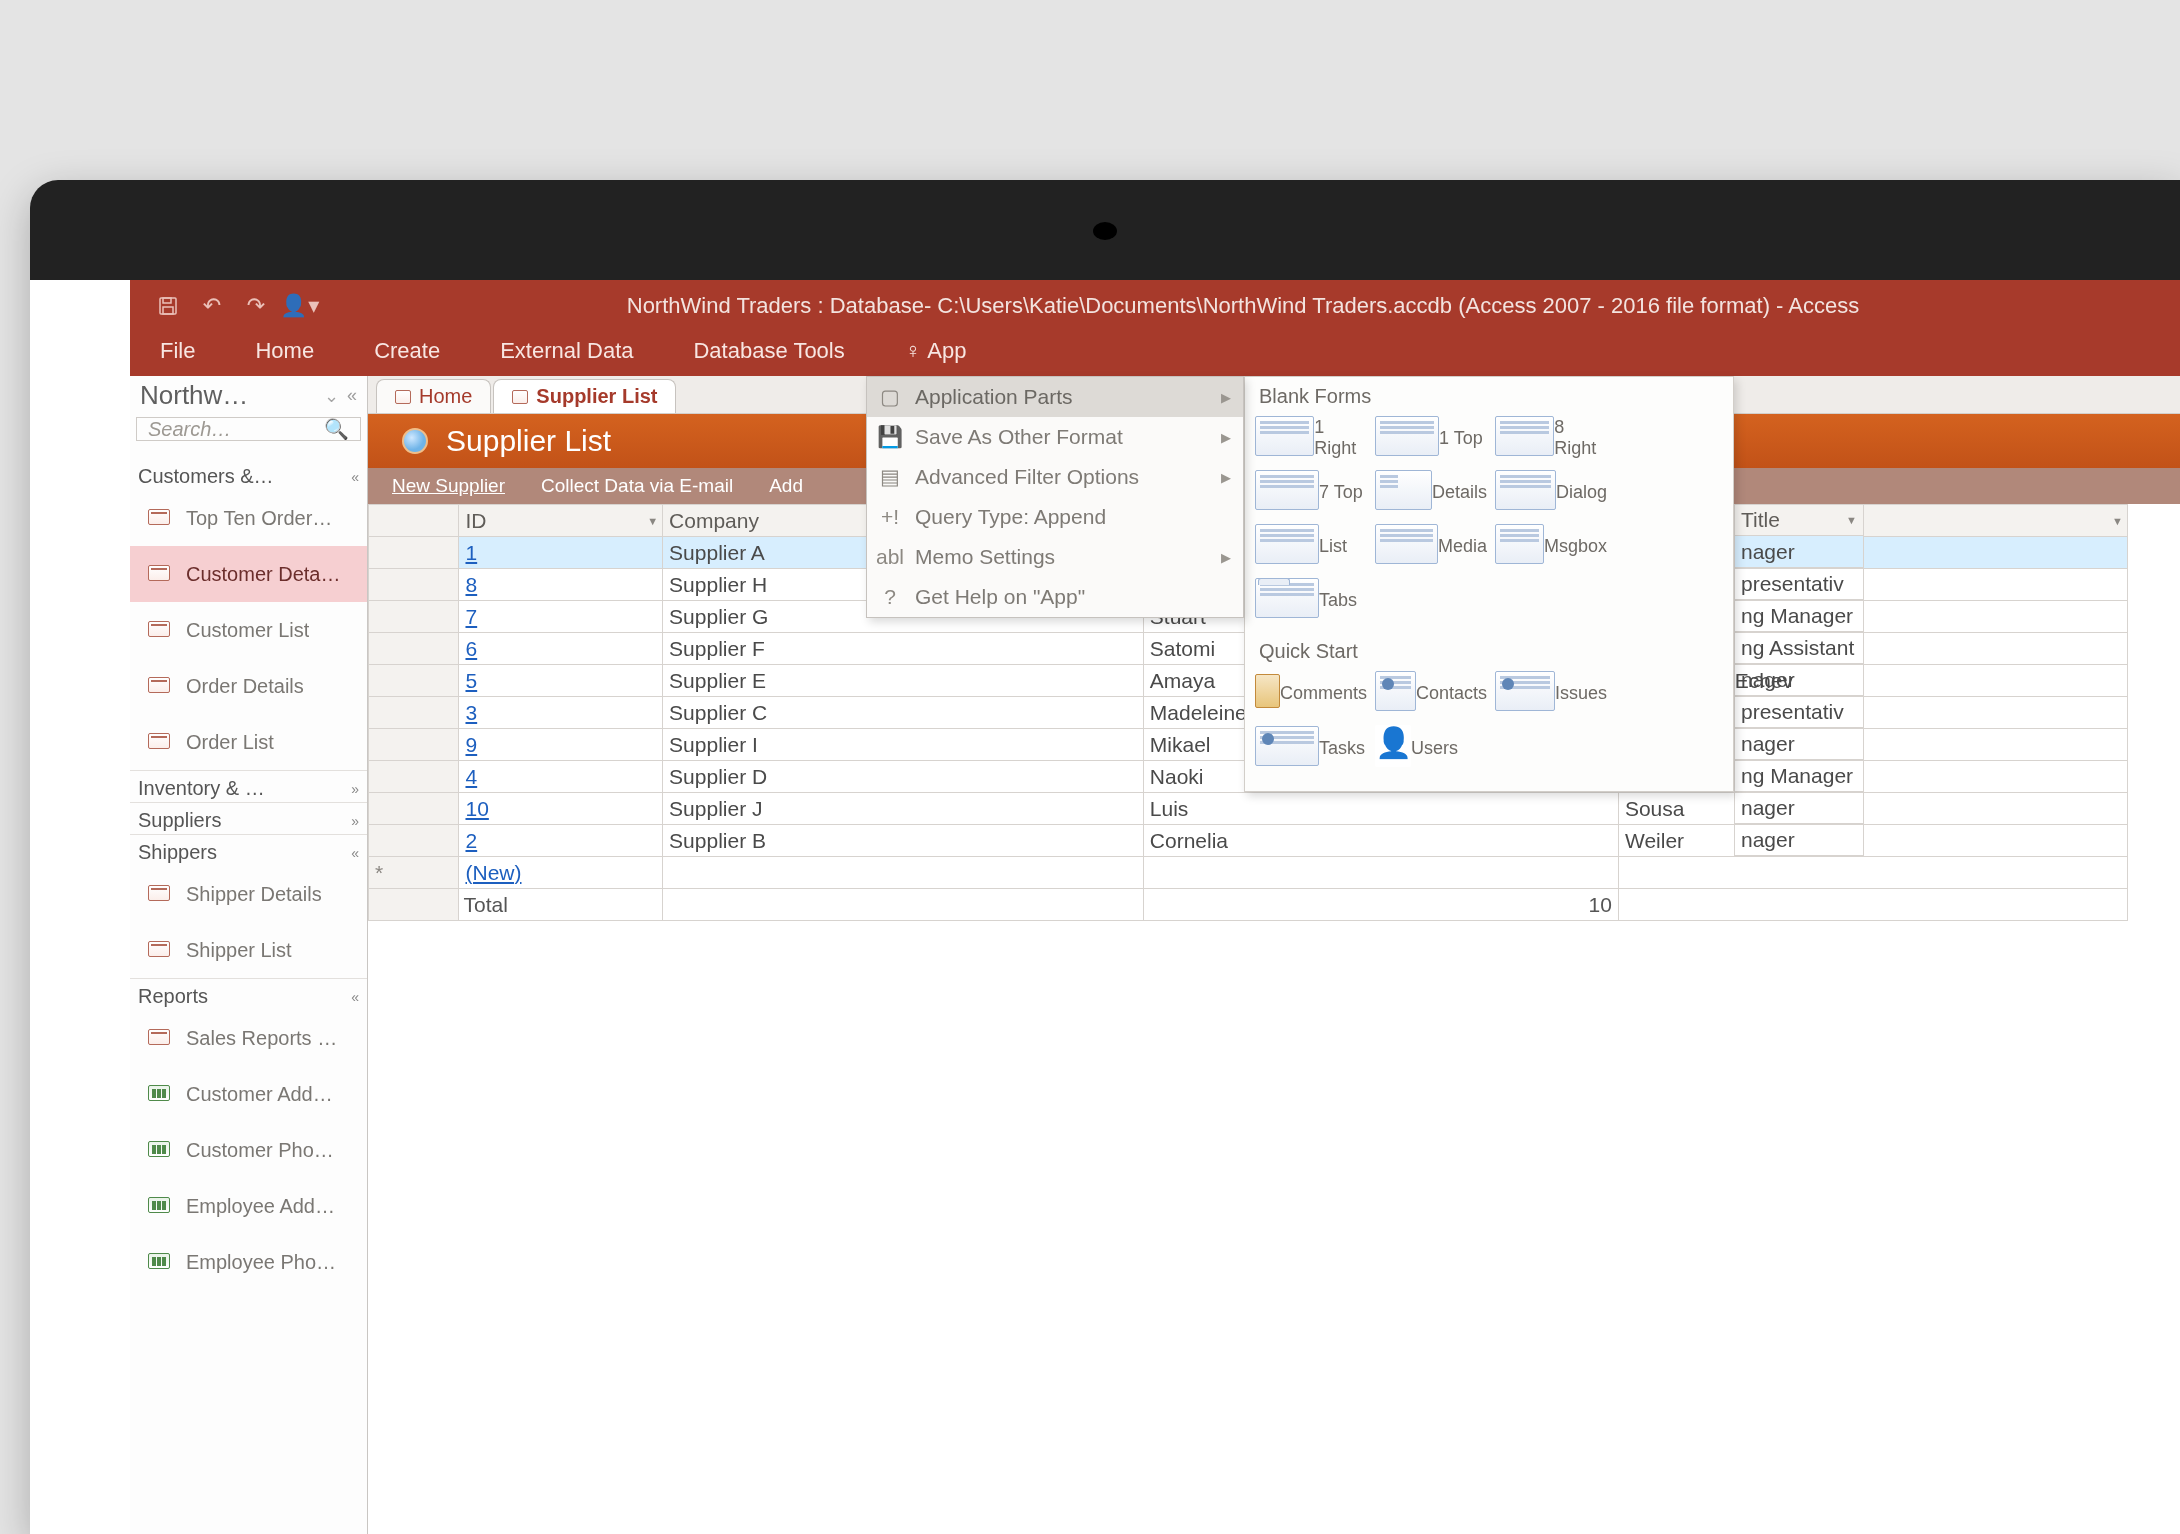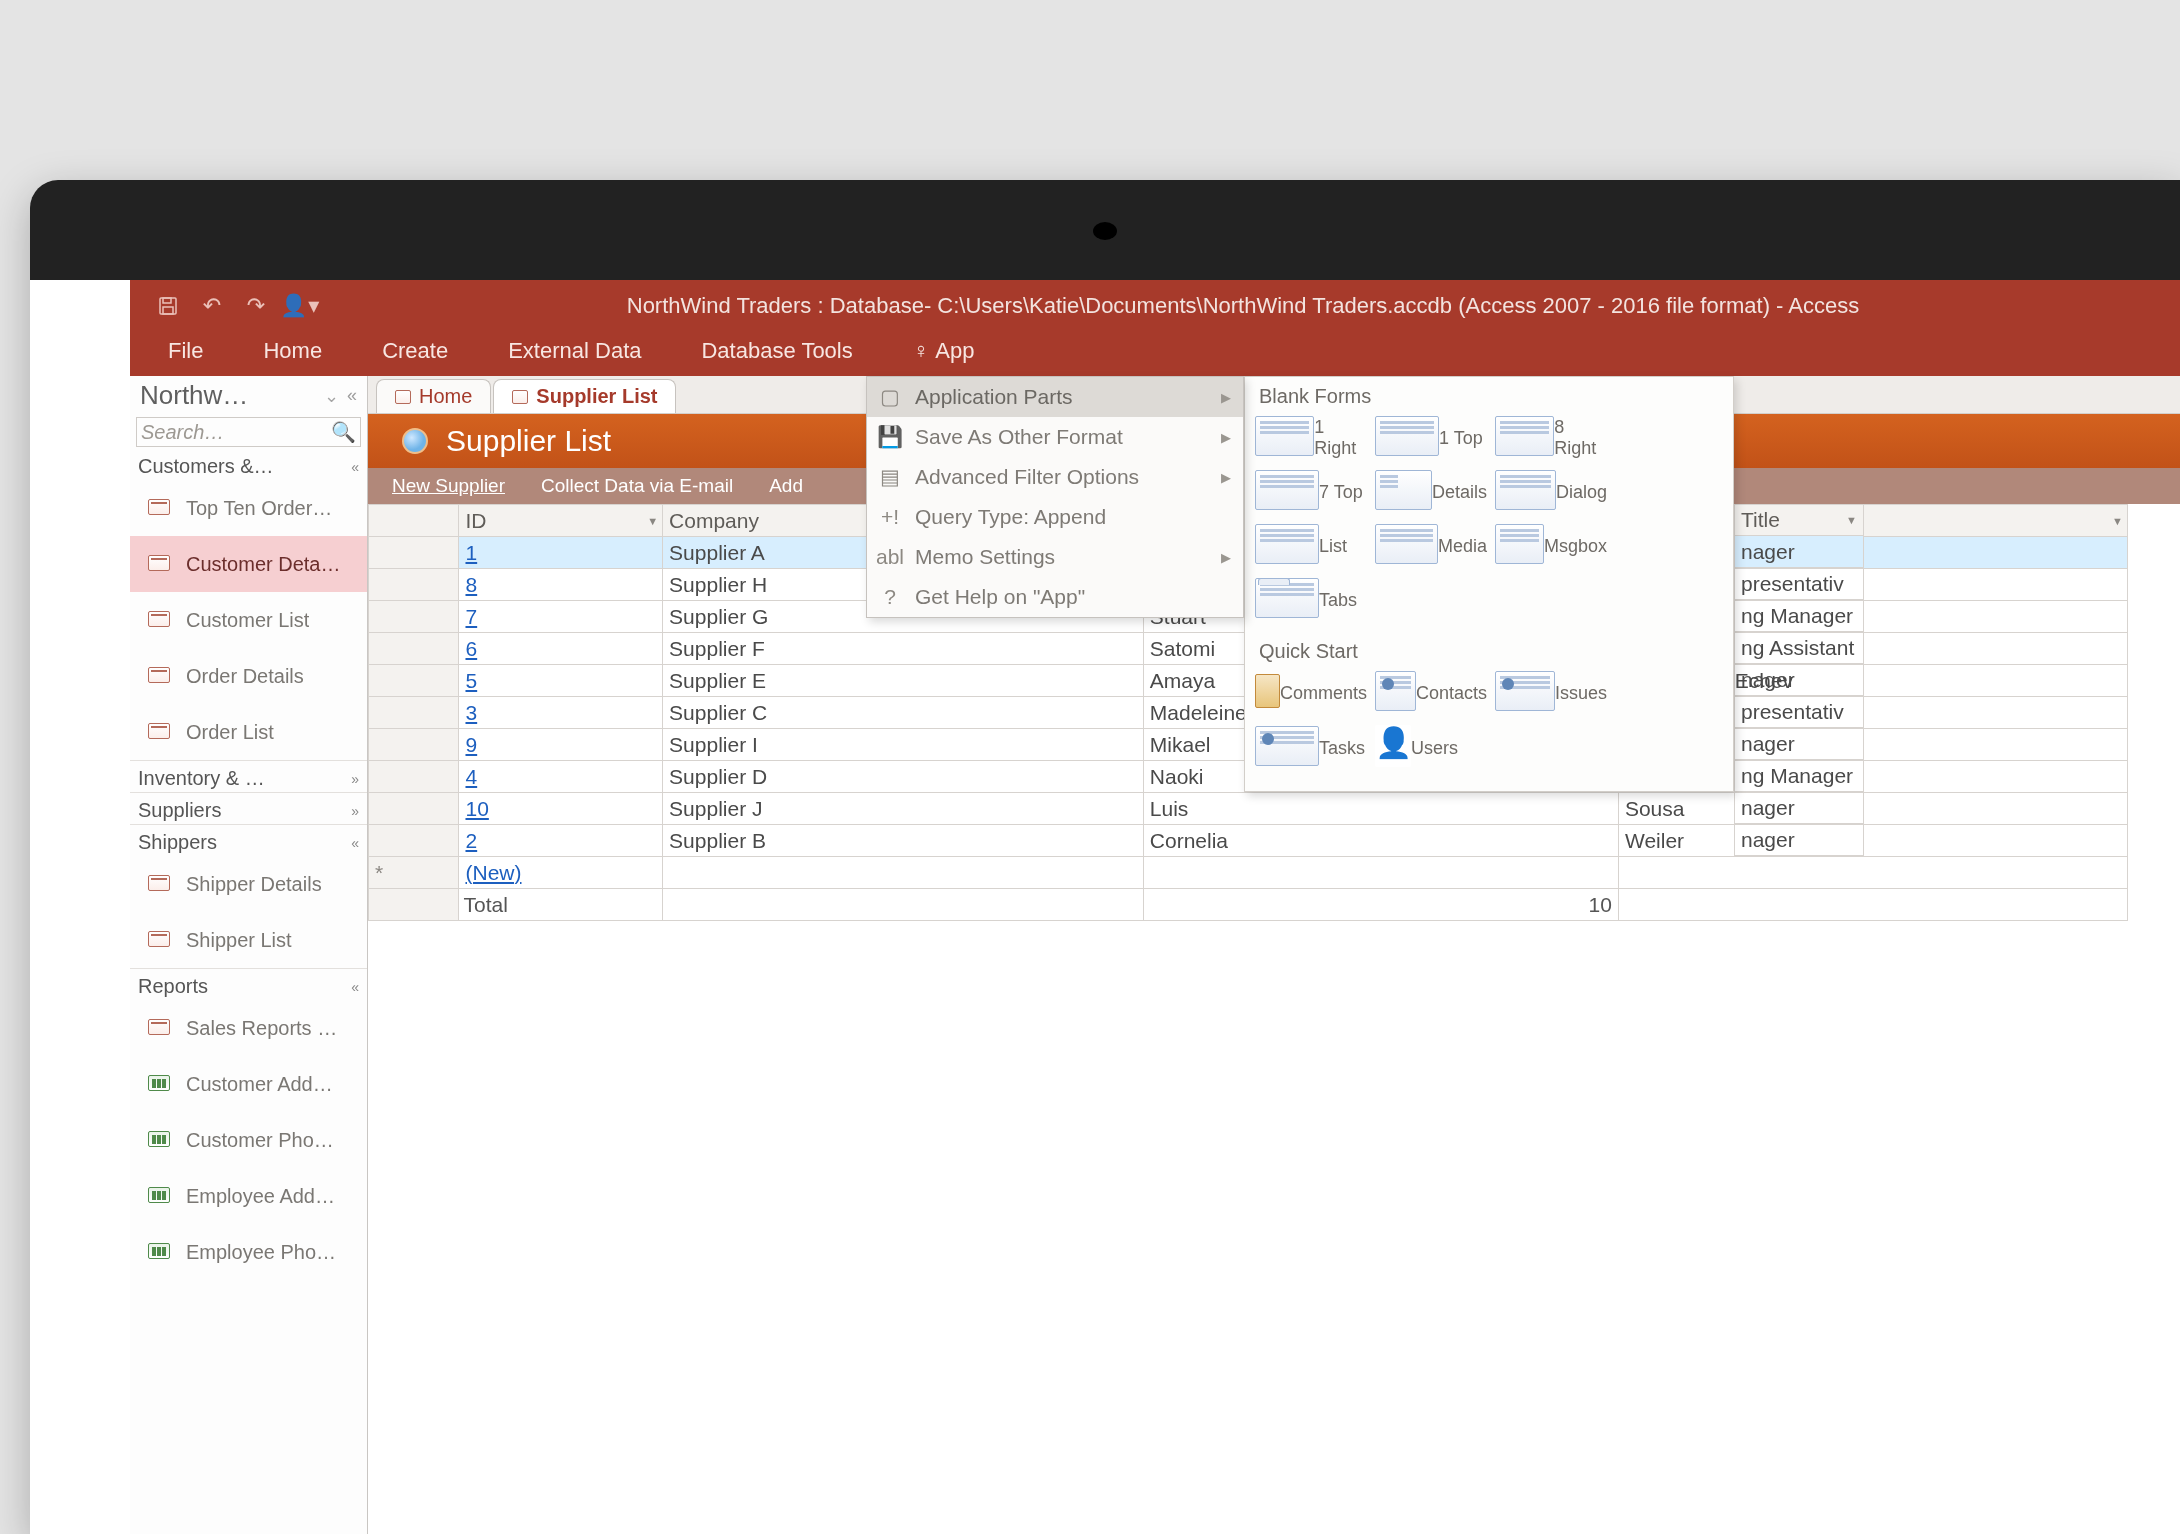--- a/index.html
+++ b/index.html
@@ -20,40 +20,40 @@
 
   
   .titlebar {
     background:#a73a2b; height:52px; display:flex; align-items:center; color:#f3e3df; font-size:22px; padding:0 16px;
   }
   .titlebar .tb-btn { width:44px; height:44px; display:flex; align-items:center; justify-content:center; color:#f8d9d2; opacity:.85; }
   .titlebar .title { flex:1; text-align:center; font-weight:400; white-space:nowrap; overflow:hidden; }
 
   
   .ribbontabs {
-    background:#a73a2b; height:44px; display:flex; align-items:flex-end; color:#f8e6e2; font-size:22px; padding-left:28px; gap:40px;
+    background:#a73a2b; height:44px; display:flex; align-items:flex-end; color:#f8e6e2; font-size:22px; padding-left:20px; gap:40px;
   }
   .ribbontabs .rtab { padding:6px 10px 12px; cursor:pointer; }
   .ribbontabs .rtab.tell { display:flex; gap:6px; align-items:center; }
 
   
   .content {
     position:absolute; left:0; right:0; top:96px; bottom:0; display:flex; background:#fff;
   }
 
   
   .nav {
     width:238px; border-right:1px solid #c9c6c3; background:#fdfdfd; font-size:20px; color:#636363;
     display:flex; flex-direction:column;
   }
   .nav-title { display:flex; align-items:center; padding:4px 10px 2px; color:#5f5f5f; font-size:26px; }
   .nav-title span.tx { flex:1; white-space:nowrap; overflow:hidden; text-overflow:ellipsis; }
   .nav-title .expand { font-size:18px; opacity:.55; margin-right:8px; }
   .nav-title .collapse { font-size:18px; opacity:.6; }
-  .nav-search { display:flex; border:1px solid #cfcbc7; margin:4px 6px 2px; height:30px; align-items:center; padding:0 4px; font-style:italic; color:#9d9993; }
+  .nav-search { display:flex; border:1px solid #cfcbc7; margin:4px 6px 18px; height:24px; align-items:center; padding:0 11px; font-style:italic; color:#9d9993; }
   .nav-search .mag { margin-left:auto; font-style:normal; color:#7f7b76; }
   .nav-group { padding:6px 8px 2px; border-top:1px solid #e3e0dd; color:#555; display:flex; align-items:center; }
   .nav-group:first-of-type { border-top:none; }
   .nav-group .gname { flex:1; white-space:nowrap; overflow:hidden; text-overflow:ellipsis; }
   .nav-group .chev { font-size:14px; color:#888; }
   .nav-item { height:56px; display:flex; align-items:center; padding-left:18px; gap:14px; cursor:pointer; color:#7a7773; }
   .nav-item.sel { background:#f6cfd1; color:#6b2e2c; }
   .nav-item .navicon { width:24px; height:18px; display:inline-flex; }
   .ico-form { width:22px; height:16px; border:1px solid #b46a5a; border-radius:2px; background:linear-gradient(#fff,#fbeeea); position:relative; }
   .ico-form::before { content:""; position:absolute; left:2px; right:2px; top:2px; height:2px; background:#b46a5a; }

